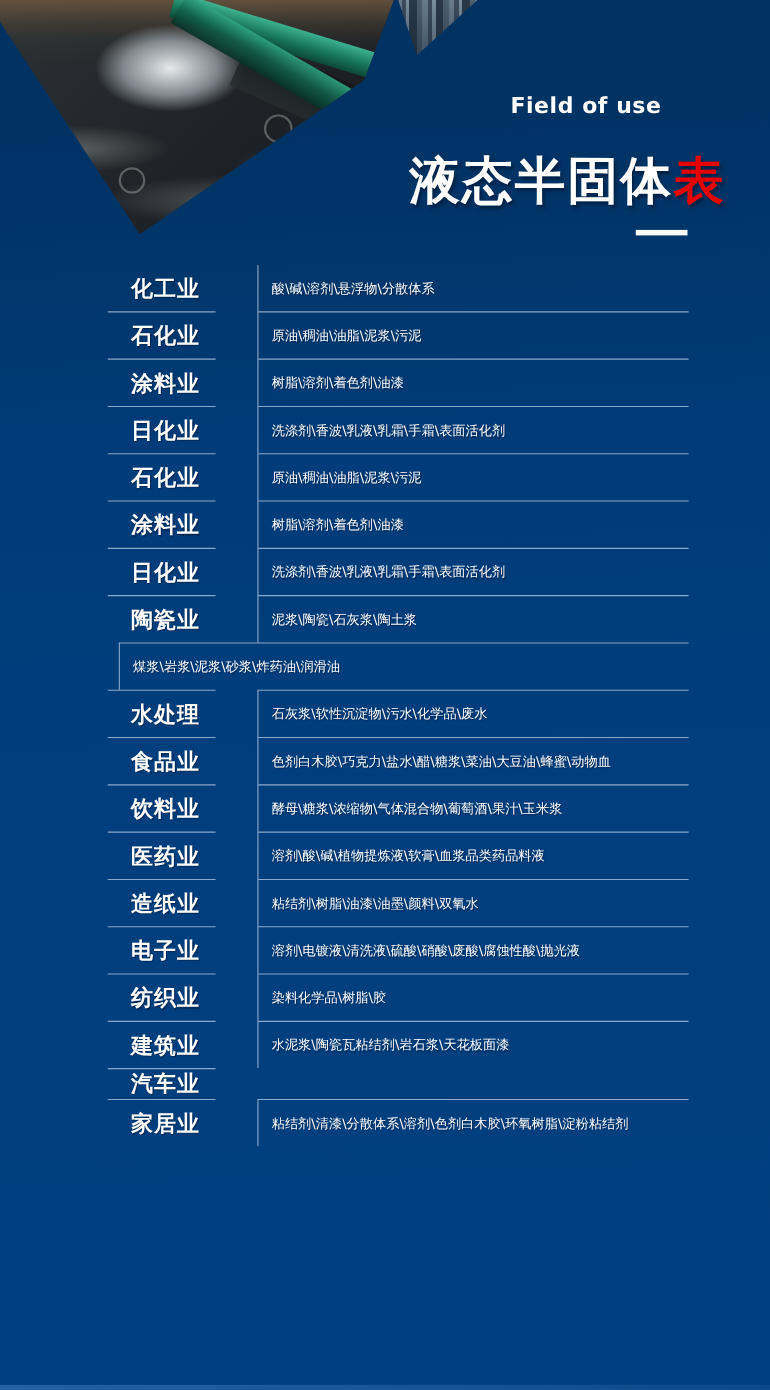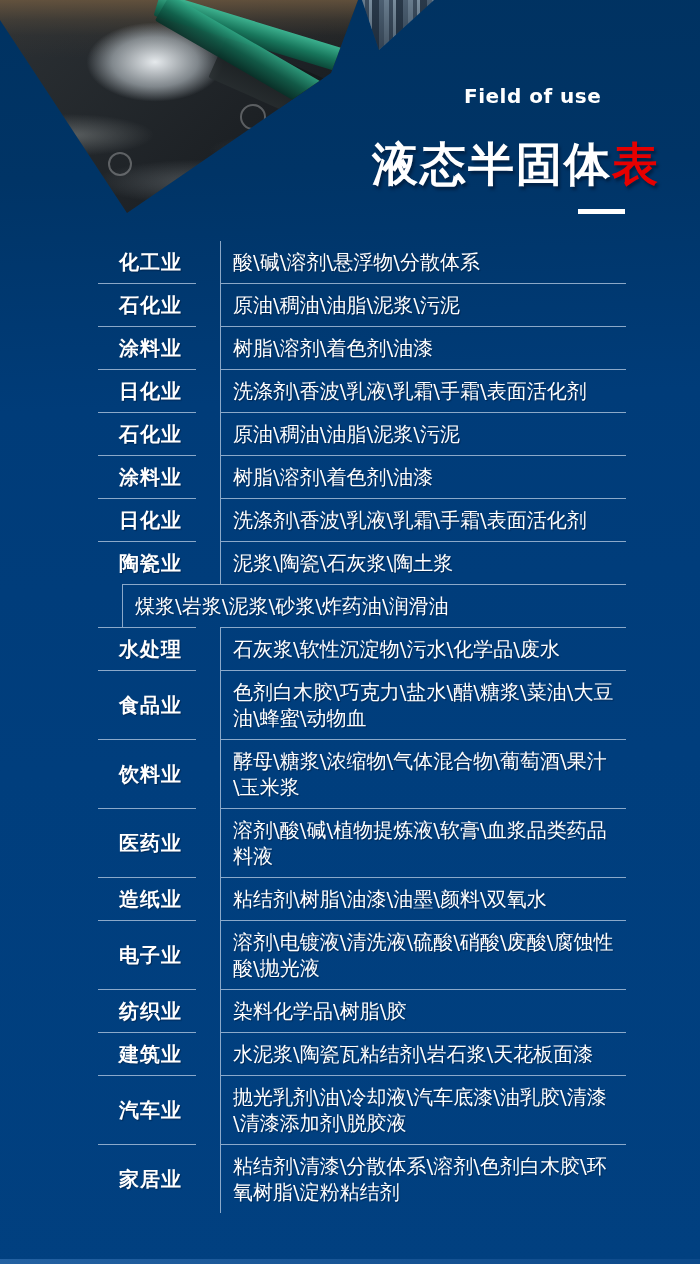--- a/index.html
+++ b/index.html
@@ -49,26 +49,26 @@
 
   
   .eyebrow{position:absolute;left:464px;top:84px;font-size:20px;font-weight:700;letter-spacing:.5px;}
   .title{position:absolute;top:134px;right:40px;font-size:46px;font-weight:700;white-space:nowrap;
     letter-spacing:2px;text-shadow:2px 3px 3px rgba(0,12,32,.5);}
   .title .red{color:var(--accent-red);}
   .underline{position:absolute;left:578px;top:209px;width:47px;height:5px;background:#fff;}
 
   
   .apps-table{position:absolute;left:98px;top:241px;width:528px;}
-  .row{display:flex;align-items:stretch;}
+  .row{display:flex;align-items:stretch;gap:28px;}
   .row .label{flex:0 0 98px;display:flex;align-items:center;justify-content:flex-end;
     padding-right:14px;font-weight:700;font-size:20px;letter-spacing:1px;
     text-shadow:1px 1px 1px rgba(0,15,40,.45);}
-  .row .content{flex:1;margin-left:24px;border-left:1.5px solid var(--line);
-    padding:8px 0 8px 12px;font-size:20px;line-height:26px;
+  .row .content{flex:1;margin-left:10px;border-left:1.5px solid var(--line);
+    padding:8px 0 8px 12px;font-size:12px;line-height:26px;
     text-shadow:1px 1px 1px rgba(0,15,40,.45);}
   .row:not(:first-child) .label{border-top:1px solid var(--line);}
   .row:not(:first-child) .content{border-top:1px solid var(--line);}
 
   .bottom-strip{position:absolute;left:0;bottom:0;width:100%;height:5px;
     background:linear-gradient(90deg,rgba(70,130,195,.5),rgba(40,95,160,.3));}
 </style>
 </head>
 <body>
 
@@ -150,21 +150,20 @@
       <div class="row">
         <div class="label">纺织业</div>
         <div class="content">染料化学品\树脂\胶</div>
       </div>
       <div class="row">
         <div class="label">建筑业</div>
         <div class="content">水泥浆\陶瓷瓦粘结剂\岩石浆\天花板面漆</div>
       </div>
       <div class="row">
         <div class="label">汽车业</div>
-        <div class="content">抛光乳剂\油\冷却液\汽车底漆\油乳胶\清漆\清漆添加剂\脱胶液</div>
       </div>
       <div class="row">
         <div class="label">家居业</div>
         <div class="content">粘结剂\清漆\分散体系\溶剂\色剂白木胶\环氧树脂\淀粉粘结剂</div>
       </div>
     </div>
 
   <div class="bottom-strip"></div>
 </div>
 

